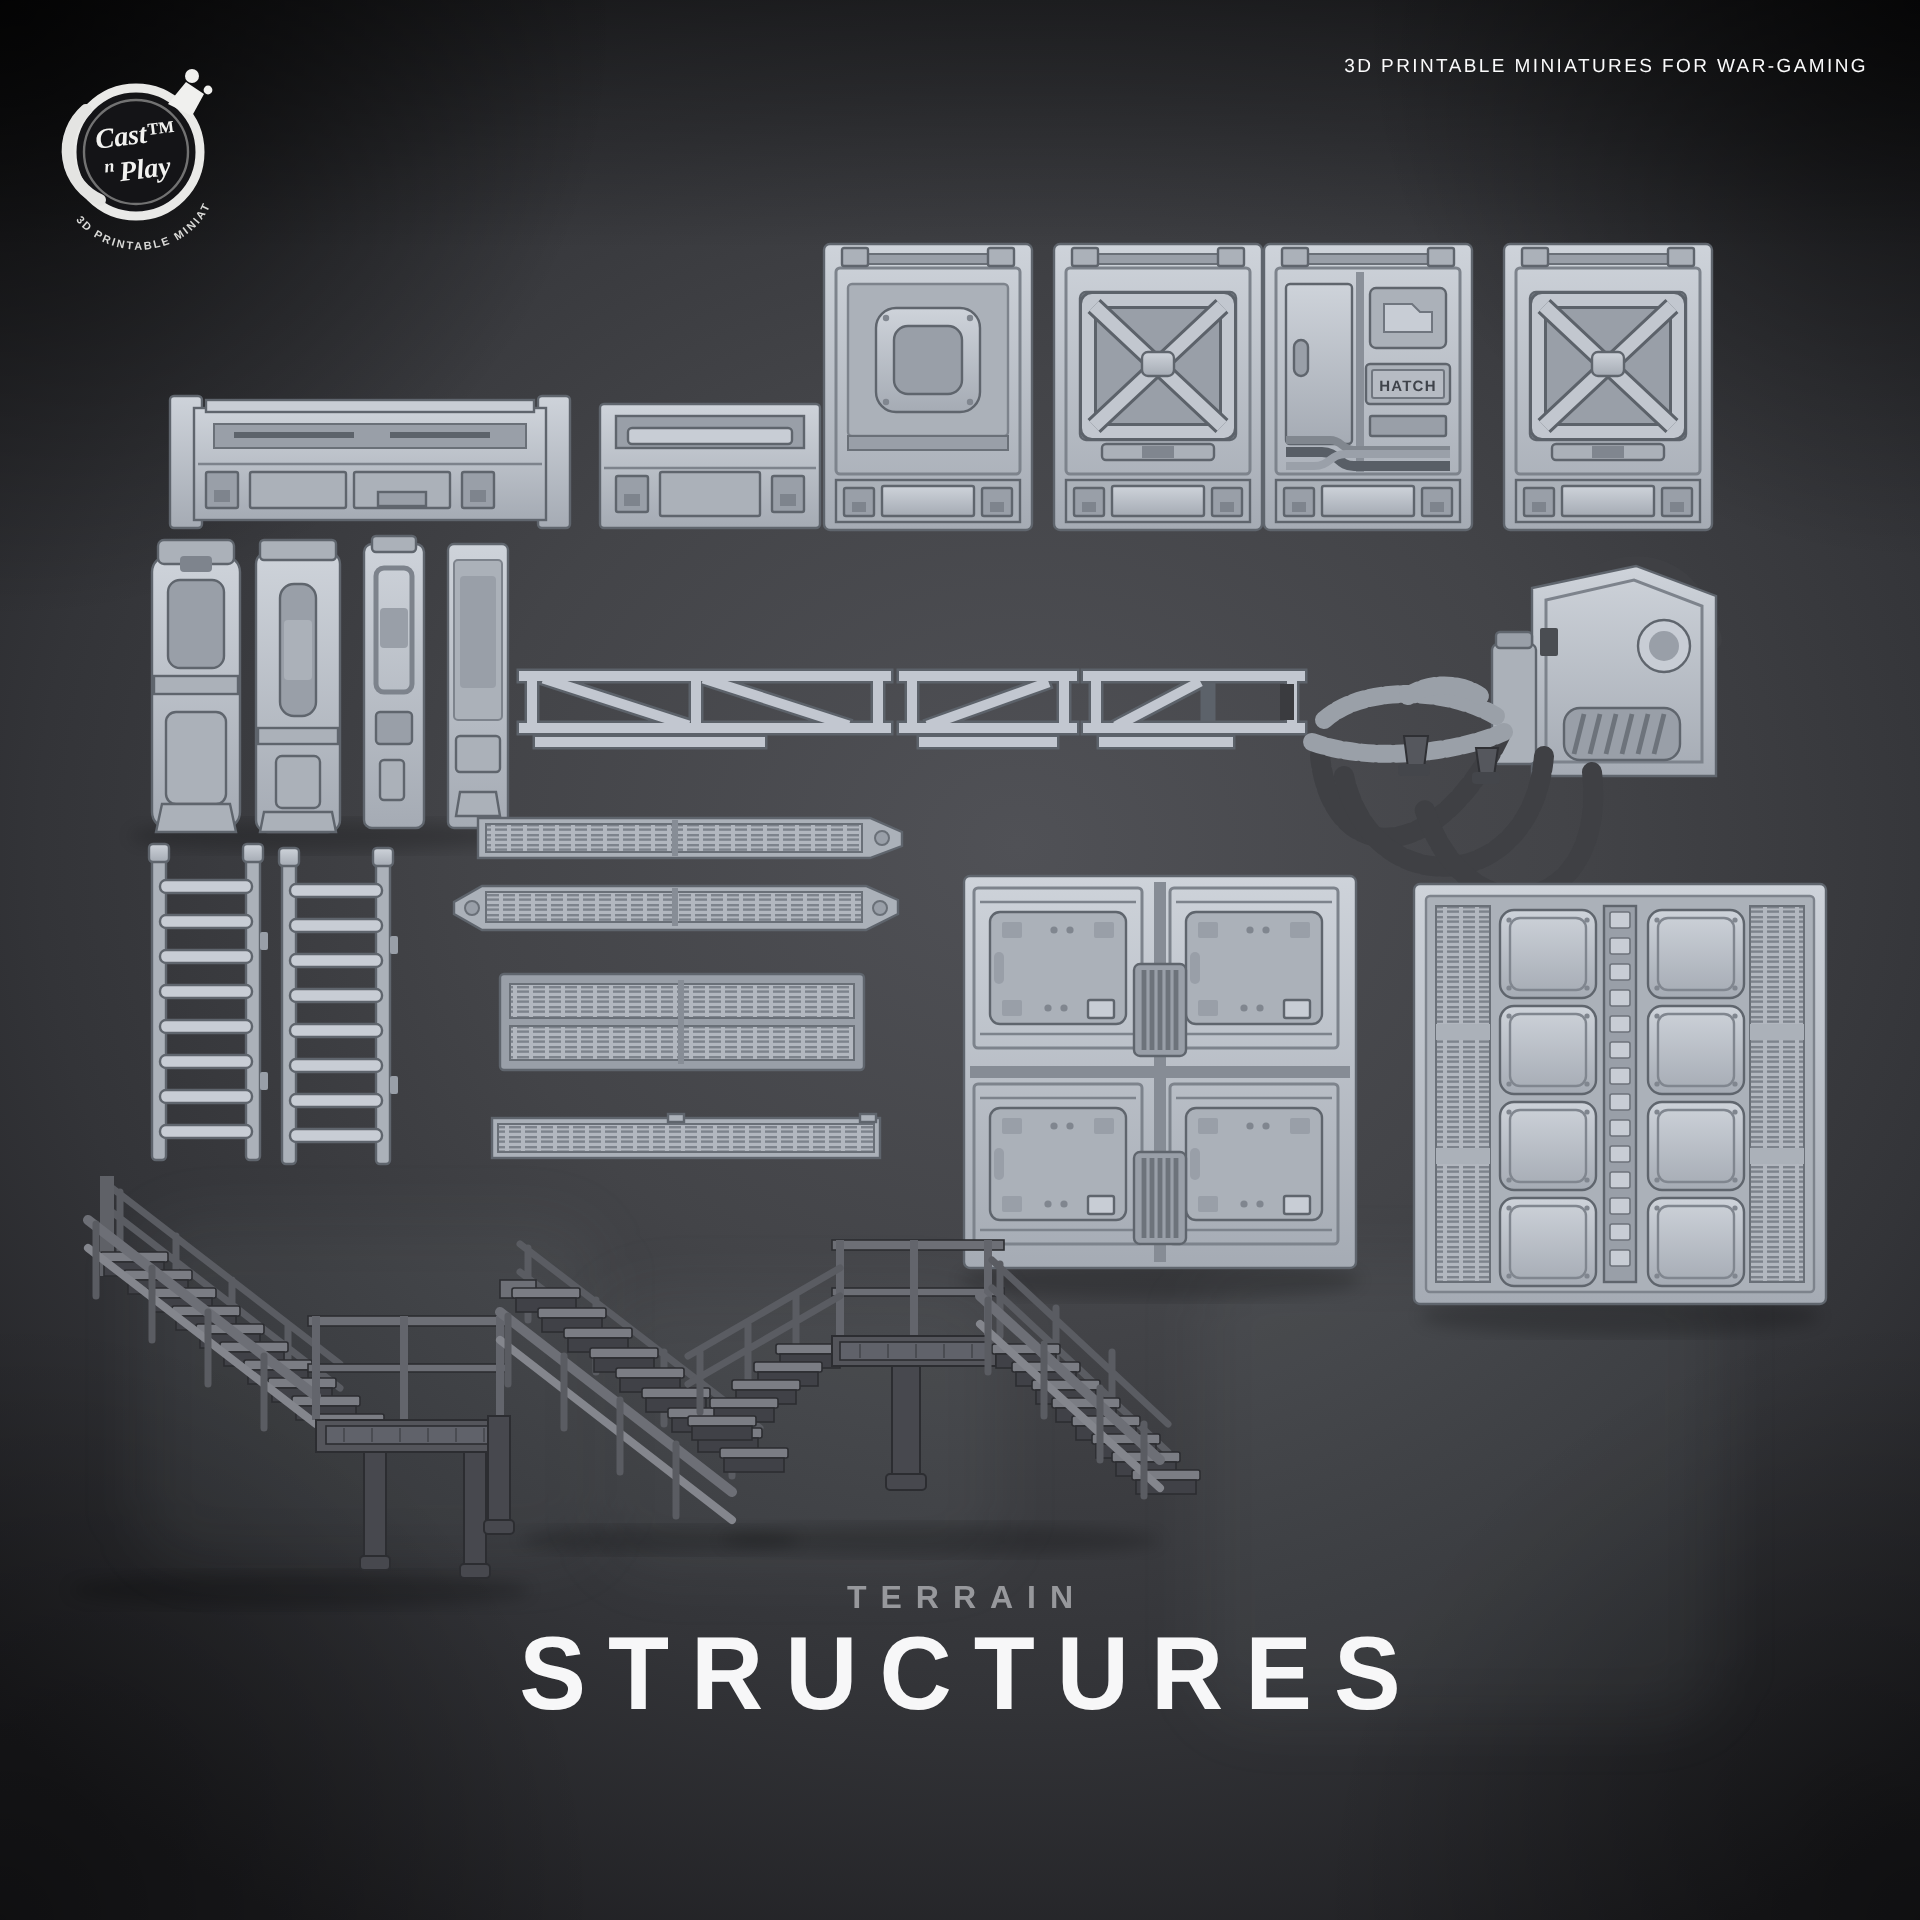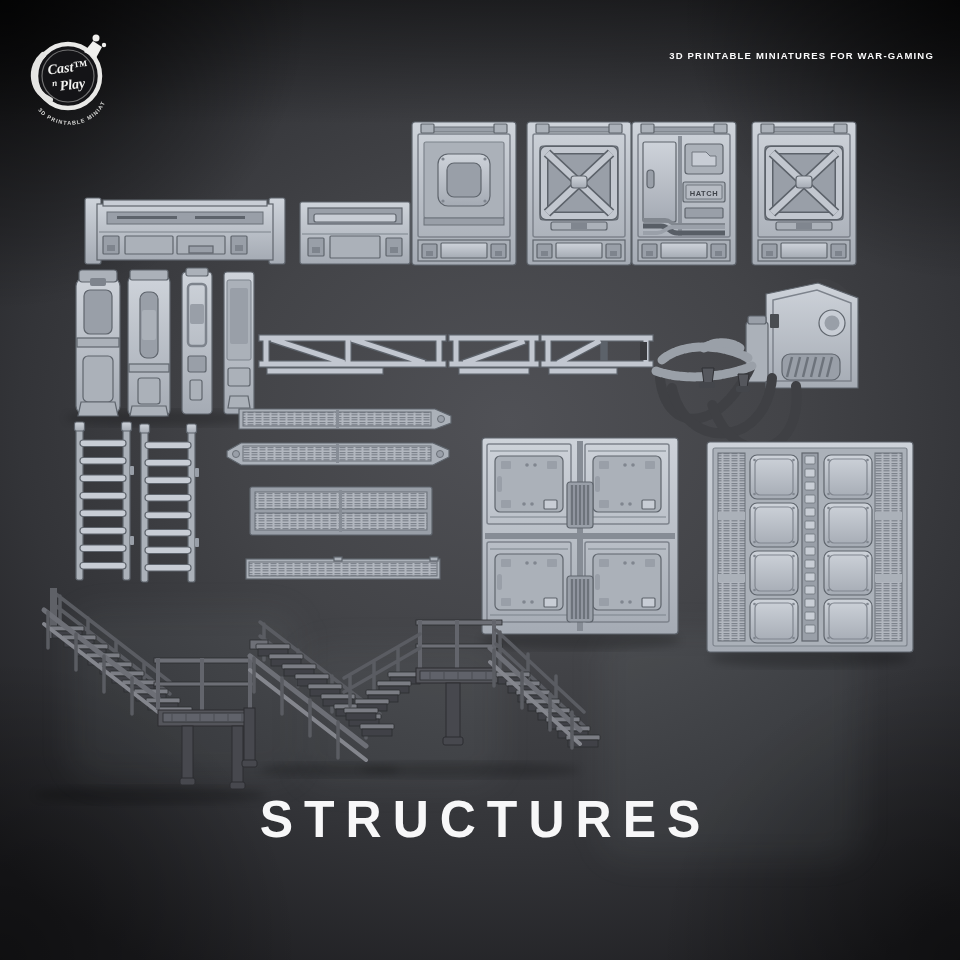--- a/index.html
+++ b/index.html
@@ -14,21 +14,21 @@
       linear-gradient(180deg, rgba(0,0,0,.45), rgba(0,0,0,0) 13%),
       radial-gradient(ellipse 75% 65% at 53% 44%, #505156 0%, #434448 38%, #333438 68%, #1c1c1f 100%);
   }
   .ghost{position:absolute;background:rgba(195,200,210,.06);filter:blur(16px);border-radius:26px;}
   
   .logo{position:absolute;left:26px;top:28px;width:110px;height:100px;}
   
   .masthead{position:absolute;top:28px;right:26px;text-align:right;}
   .masthead-title{font-size:36px;font-weight:bold;letter-spacing:8px;color:#f2f2f3;line-height:1;
     margin-right:-8px;text-shadow:0 0 1px rgba(255,255,255,.35);}
-  .masthead-sub{margin-top:22px;font-size:9.5px;font-weight:bold;letter-spacing:1.2px;color:#fbfbfc;}
+  .masthead-sub{margin-top:0;font-size:9.5px;font-weight:normal;letter-spacing:1.2px;color:#fbfbfc;}
   
   .footer{position:absolute;left:0;right:0;top:791px;text-align:center;}
   .footer-category{font-size:16px;font-weight:bold;letter-spacing:7px;text-indent:7px;color:#97989c;}
   .footer-title{margin-top:3px;font-size:50px;font-weight:bold;letter-spacing:11px;text-indent:11px;
     color:#f7f7f8;line-height:1;transform:scaleY(1.04);}
   
   .m{stroke:#5f656d;stroke-width:1.2;}
   .f1{fill:url(#gMetal);} .f2{fill:#abb1b9;} .f3{fill:#999fa8;}
   .lt{fill:#c8cdd5;} .dk{fill:#7e848d;} .scr{fill:#80868f;}
   .grA{fill:url(#pGrate);stroke:#6a7078;stroke-width:1;}
@@ -536,16 +536,17 @@
         <use href="#stepD" x="202" y="103"></use>
       <use href="#stepD" x="212" y="112"></use>
         <use href="#stepD" x="222" y="121"></use>
       <path class="railF" d="M146,34 L236,116"></path>
       <path class="railT" d="M146,48 L236,130"></path>
       <path class="railP" d="M150,36 V72 M178,58 V94 M206,80 V116 M228,98 V134"></path>
     </g>
   </svg>
 
   <div class="footer">
+    <div class="footer-category">TERRAIN</div>
     <div class="footer-title">STRUCTURES</div>
   </div>
 
 </div>
 
 </body></html>

